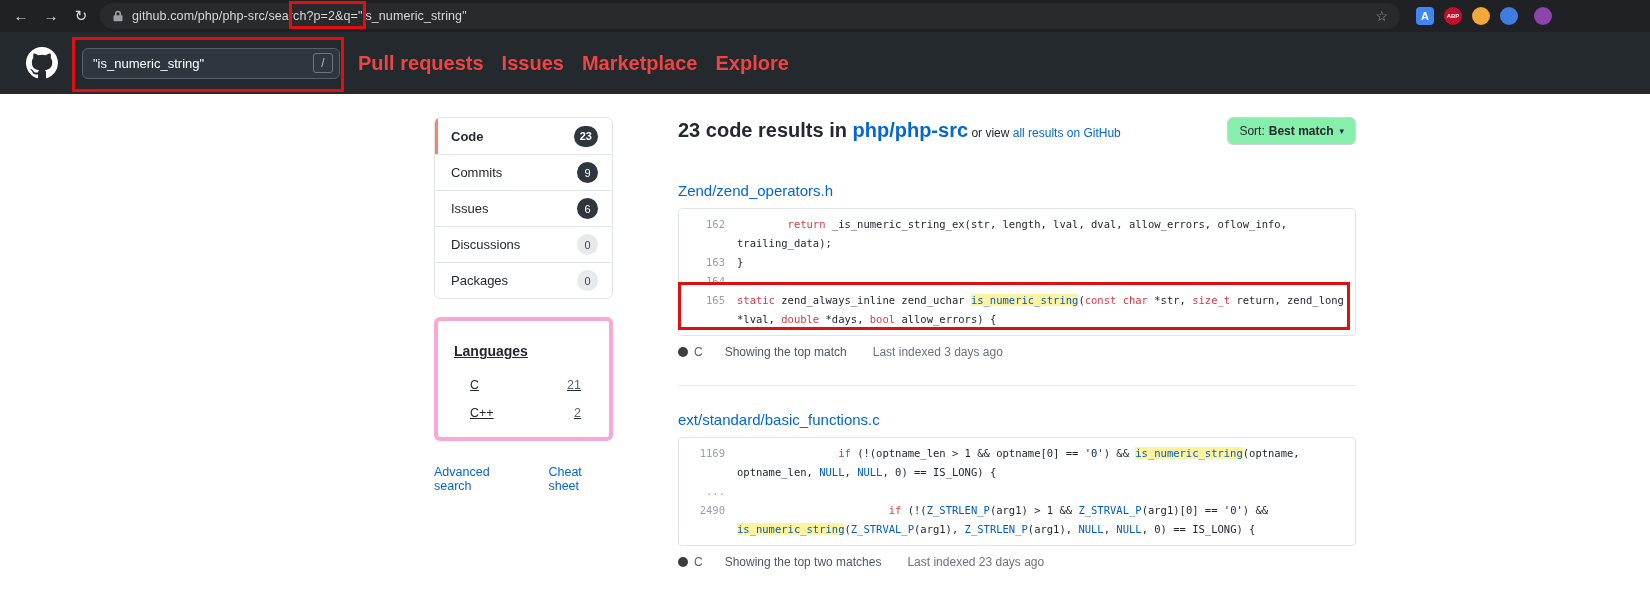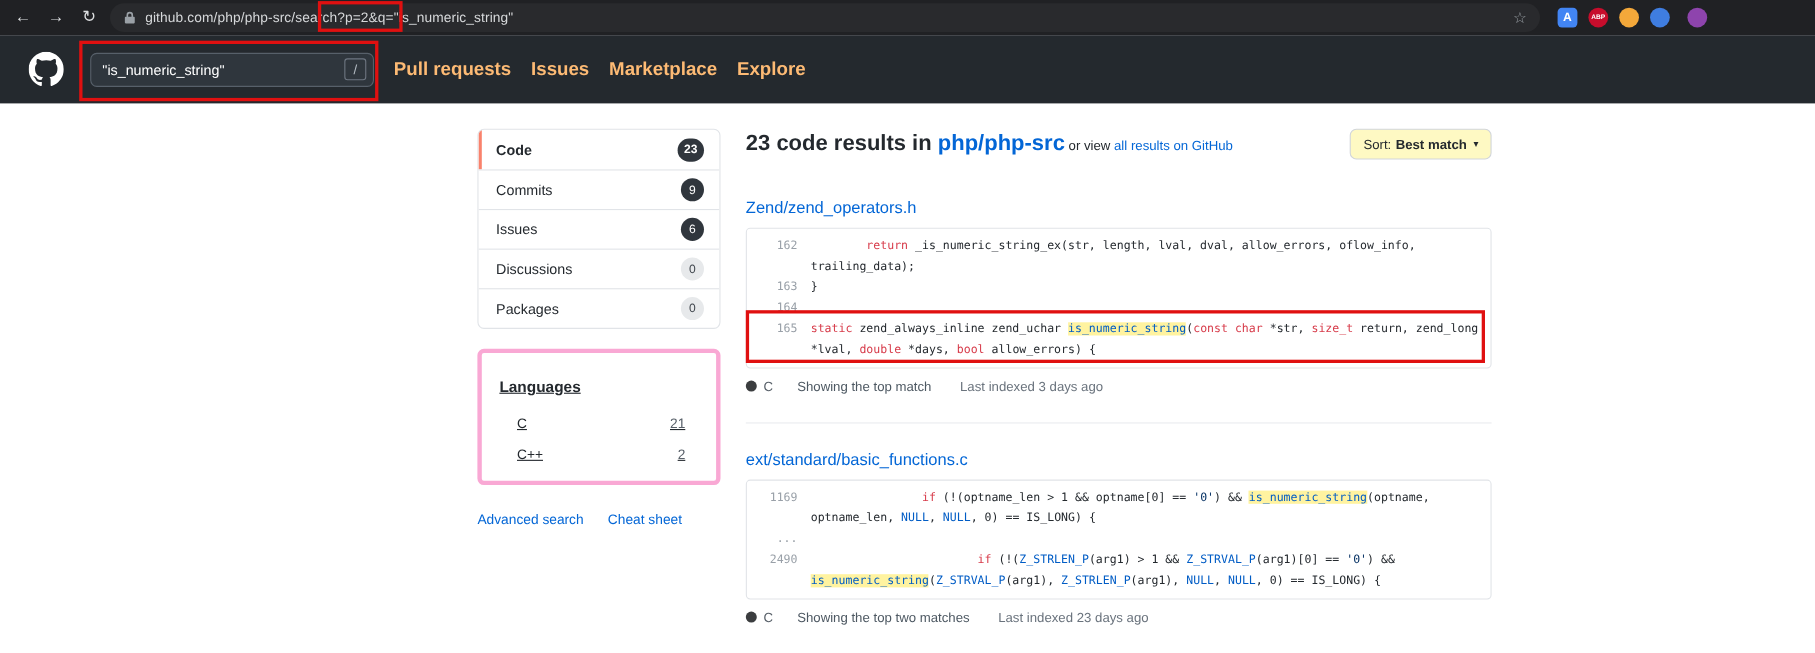--- a/index.html
+++ b/index.html
@@ -29,24 +29,24 @@
   
   .gh-header{position:absolute;top:32px;left:0;width:1650px;height:62px;background:#24292e;
     display:flex;align-items:center;padding-left:26px;z-index:4;}
   .gh-logo{width:32px;height:32px;fill:#ffffff;flex:0 0 auto;cursor:pointer;}
   .gh-search{margin-left:24px;width:258px;height:31px;background:#2f363d;border:1px solid #57606a;
     border-radius:6px;display:flex;align-items:center;padding:0 6px 0 10px;cursor:text;}
   .gh-search .q{flex:1;color:#ffffff;font-size:13px;white-space:nowrap;overflow:hidden;}
   .slash-hint{width:20px;height:20px;border:1px solid #6e7681;border-radius:3px;color:#b6bec6;
     font-size:12px;display:flex;align-items:center;justify-content:center;flex:0 0 auto;}
   .gh-nav{display:flex;align-items:center;gap:18px;margin-left:18px;}
-  .gh-nav .nav-item{color:#fdba74;font-size:17px;font-weight:bold;cursor:pointer;white-space:nowrap;}
-
-  
-  .sidebar{position:absolute;left:434px;top:117px;width:221px;}
+  .gh-nav .nav-item{color:#ef4444;font-size:20px;font-weight:bold;cursor:pointer;white-space:nowrap;}
+
+  
+  .sidebar{position:absolute;left:434px;top:117px;width:179px;}
   .filter-menu{border:1px solid #e1e4e8;border-radius:6px;overflow:hidden;background:#fff;}
   .filter-item{display:flex;align-items:center;justify-content:space-between;height:36px;
     padding:0 14px 0 16px;font-size:13px;color:#24292e;border-top:1px solid #e1e4e8;cursor:pointer;}
   .filter-item:first-child{border-top:none;}
   .filter-item.selected{font-weight:bold;border-left:3px solid #f9826c;padding-left:13px;}
   .counter{min-width:21px;height:21px;border-radius:11px;background:#30363d;color:#fff;
     font-size:11px;display:flex;align-items:center;justify-content:center;padding:0 6px;}
   .counter.zero{background:#e7e9eb;color:#40464d;}
   .lang-box{margin-top:18px;border:4px solid #f9a8d4;border-radius:6px;padding:22px 0 10px;background:#fff;text-decoration:underline;}
   .lang-title{font-weight:bold;font-size:14px;padding:0 16px 12px;}
@@ -55,21 +55,21 @@
   .sidebar-links{margin-top:24px;display:flex;gap:22px;}
   .side-link{color:#0366d6;font-size:12.5px;cursor:pointer;}
 
   
   .main{position:absolute;left:678px;top:117px;width:678px;}
   .title-row{position:relative;padding-right:130px;}
   .results-title{font-size:20px;font-weight:bold;line-height:26px;}
   .results-title .lnk{color:#0366d6;cursor:pointer;}
   .results-title .secondary{font-weight:normal;font-size:12px;color:#24292e;}
   .results-title .secondary .lnk{font-weight:normal;}
-  .sort-btn{position:absolute;right:0;top:0;height:28px;background:#fef9c3;border:1px solid #d1d5da;
+  .sort-btn{position:absolute;right:0;top:0;height:28px;background:#86efac;border:1px solid #d1d5da;
     border-radius:6px;font-size:12px;color:#24292e;display:flex;align-items:center;gap:4px;
     padding:0 11px;cursor:pointer;white-space:nowrap;}
   .sort-btn b{font-weight:bold;}
   .sort-caret{font-size:9px;margin-left:2px;}
 
   .result{margin-top:36px;}
   .file-link{display:inline-block;color:#0366d6;font-size:15px;margin-bottom:9px;cursor:pointer;}
   .code-box{border:1px solid #e1e4e8;border-radius:4px;padding:6px 0;background:#fff;}
   .code-row{display:flex;line-height:19px;font-family:"DejaVu Sans Mono","Liberation Mono",monospace;font-size:10.5px;}
   .line-num{flex:0 0 46px;text-align:right;color:#99a0a8;}

